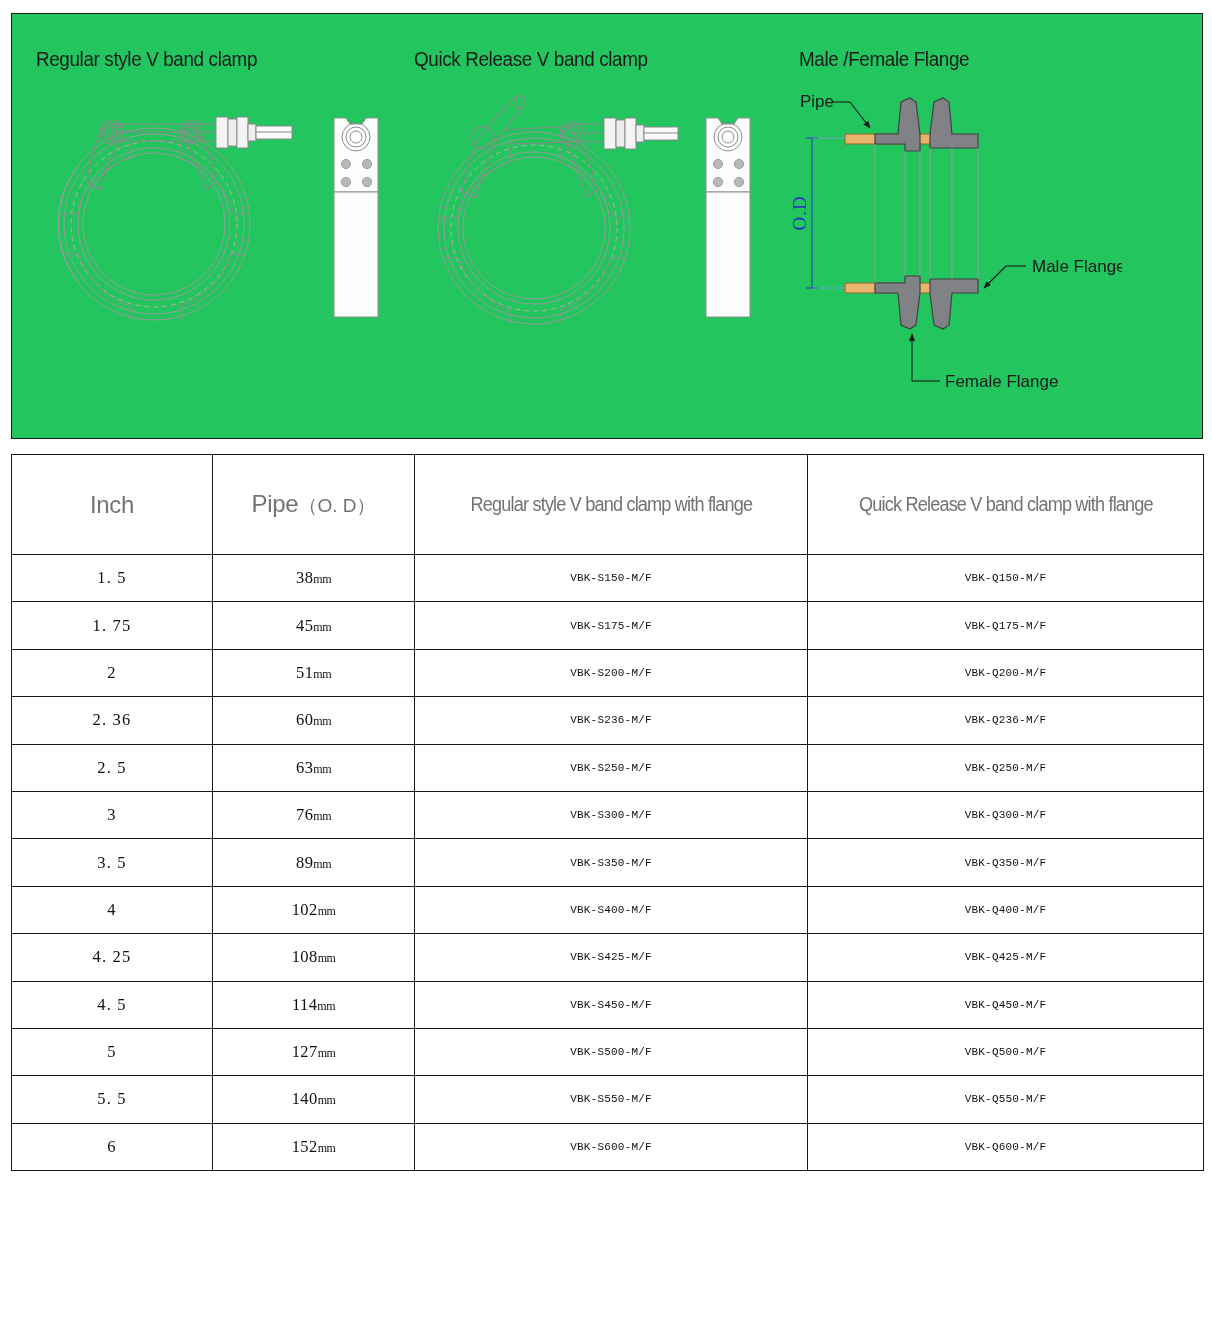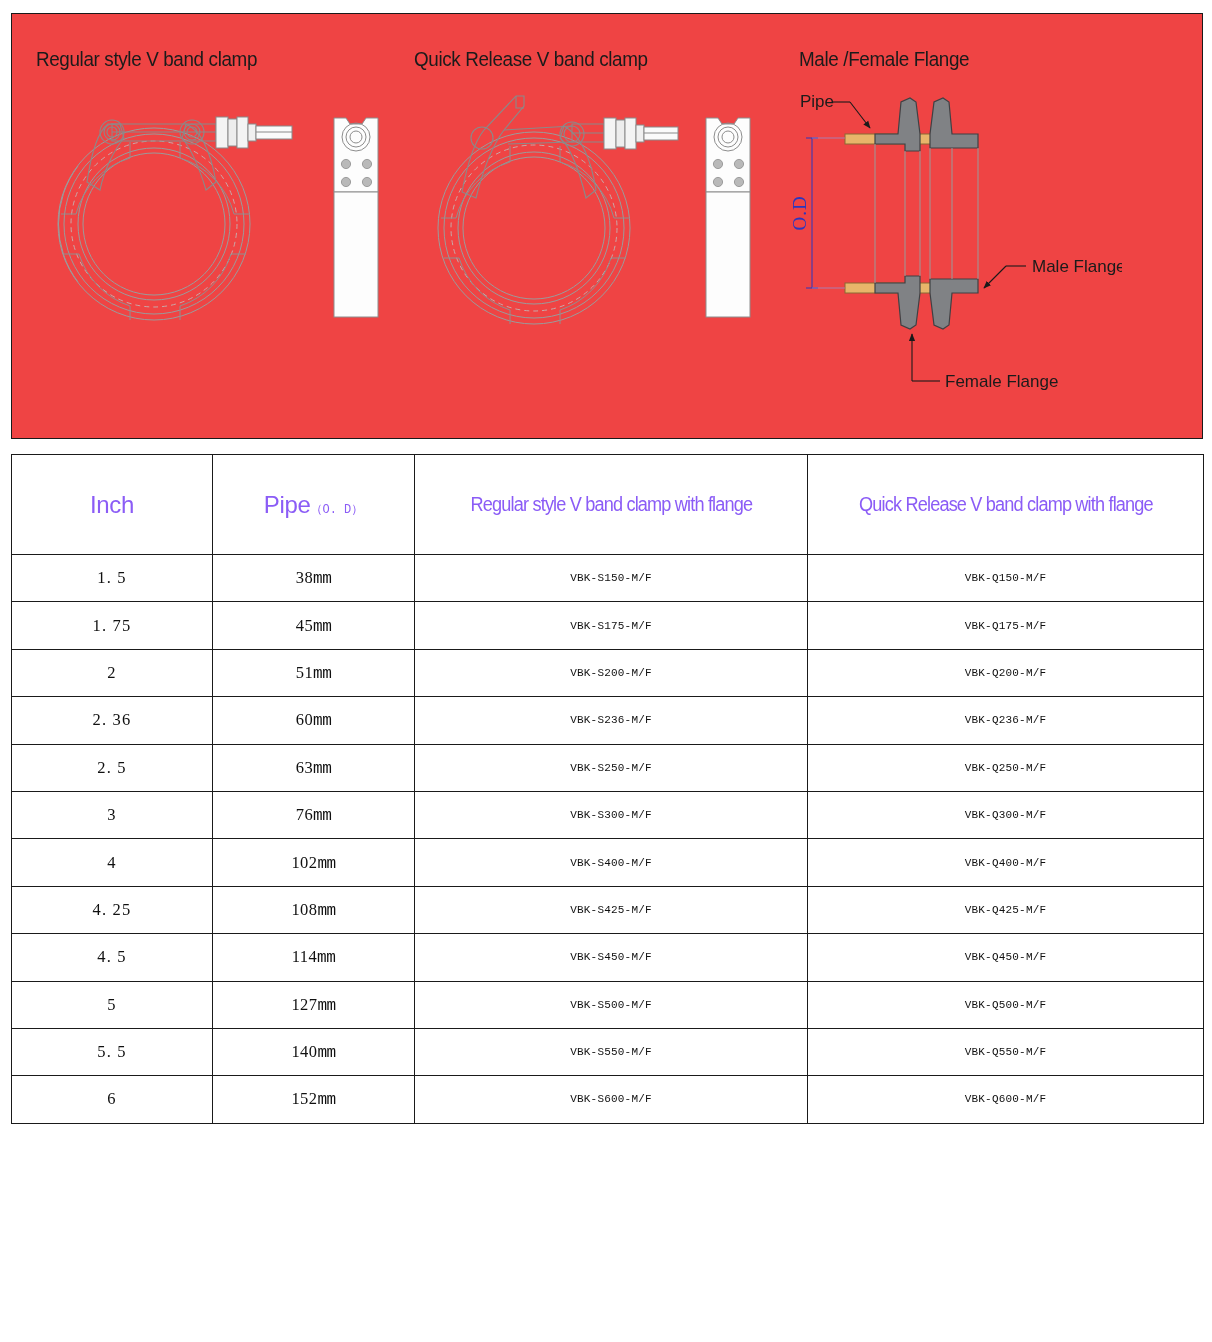--- a/index.html
+++ b/index.html
@@ -18,21 +18,21 @@
 
   
   #diagram-panel {
     position: absolute;
     left: 11px;
     top: 13px;
     width: 1192px;
     height: 426px;
     border: 1.4px solid #1a1a1a;
     box-sizing: border-box;
-    background: #ef4444;
+    background: #22c55e;
   }
 
   .fig-title {
     position: absolute;
     font-family: "Liberation Sans", sans-serif;
     font-size: 20.5px;
     font-weight: 400;
     letter-spacing: -0.4px;
     color: #1b1b1b;
     white-space: nowrap;
@@ -68,56 +68,56 @@
   }
   col.c-inch  { width: 201px; }
   col.c-pipe  { width: 202px; }
   col.c-reg   { width: 393px; }
   col.c-quick { width: 396px; }
 
   #spec-table thead th {
     height: 99px;
     font-weight: 400;
     font-family: "Liberation Sans", sans-serif;
-    color: #8b5cf6;
+    color: #737373;
   }
   .hdr-inch {
     font-size: 24px;
     letter-spacing: -0.3px;
     transform: scaleX(0.95);
   }
   .hdr-pipe {
     font-size: 24px;
     letter-spacing: -0.3px;
     white-space: nowrap;
   }
   .hdr-pipe .od {
-    font-family: Liberation Mono, monospace;
-    font-size: 12px;
+    font-family: Liberation Sans, sans-serif;
+    font-size: 19px;
     letter-spacing: 0px;
   }
   .hdr-long {
     font-size: 19.5px;
     letter-spacing: -0.9px;
     white-space: nowrap;
     display: inline-block;
     transform: scaleX(0.93);
   }
 
   #spec-table tbody td { height: 46.4px; }
   .cell-inch, .cell-pipe, .cell-pn {
     font-family: "Liberation Serif", serif;
     font-size: 16.5px;
     color: #101010;
     letter-spacing: 0.4px;
   }
   .cell-inch { letter-spacing: 1.2px; }
   .cell-pipe .mm {
-    font-family: Liberation Mono, monospace;
-    font-size: 16px;
+    font-family: Liberation Serif, serif;
+    font-size: 12px;
     letter-spacing: -0.5px;
   }
   .cell-pn {
     font-family: "Liberation Mono", monospace;
     font-size: 11px;
     letter-spacing: 0.2px;
   }
 </style>
 </head>
 <body>
@@ -366,20 +366,26 @@
         <td class="cell-pn">VBK-S250-M/F</td>
         <td class="cell-pn">VBK-Q250-M/F</td>
       </tr>
       <tr>
         <td class="cell-inch">3</td>
         <td class="cell-pipe"><span>76</span><span class="mm">mm</span></td>
         <td class="cell-pn">VBK-S300-M/F</td>
         <td class="cell-pn">VBK-Q300-M/F</td>
       </tr>
       <tr>
+        <td class="cell-inch">3. 5</td>
+        <td class="cell-pipe"><span>89</span><span class="mm">mm</span></td>
+        <td class="cell-pn">VBK-S350-M/F</td>
+        <td class="cell-pn">VBK-Q350-M/F</td>
+      </tr>
+      <tr>
         <td class="cell-inch">4</td>
         <td class="cell-pipe"><span>102</span><span class="mm">mm</span></td>
         <td class="cell-pn">VBK-S400-M/F</td>
         <td class="cell-pn">VBK-Q400-M/F</td>
       </tr>
       <tr>
         <td class="cell-inch">4. 25</td>
         <td class="cell-pipe"><span>108</span><span class="mm">mm</span></td>
         <td class="cell-pn">VBK-S425-M/F</td>
         <td class="cell-pn">VBK-Q425-M/F</td>

